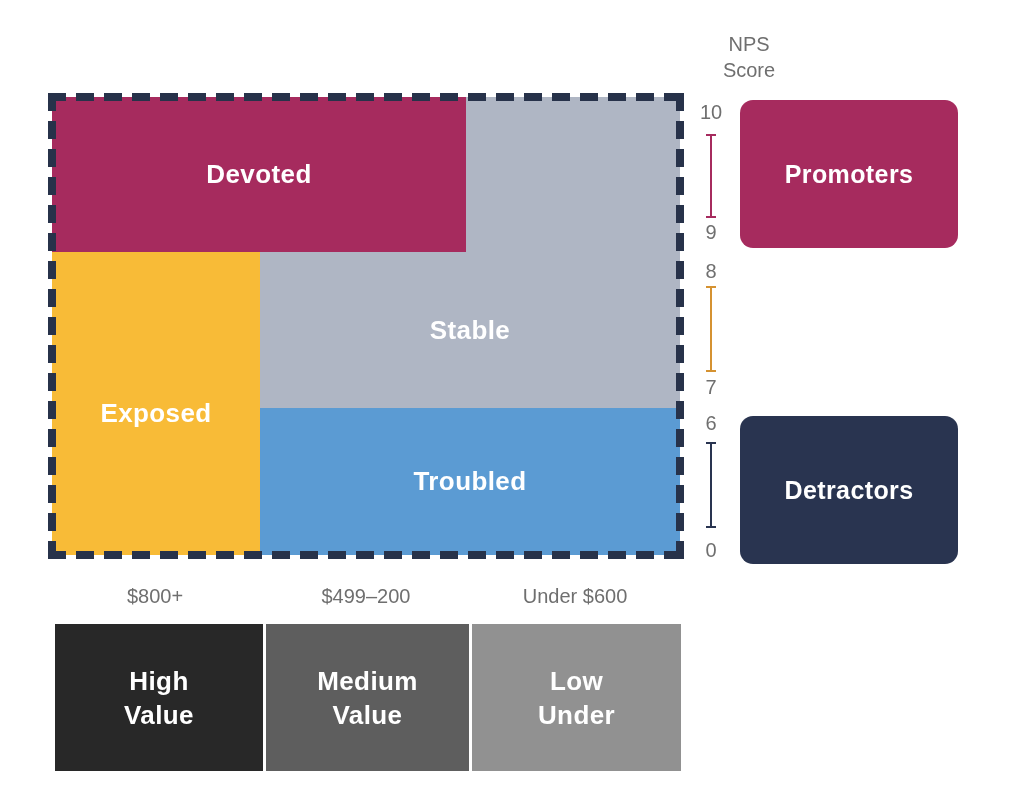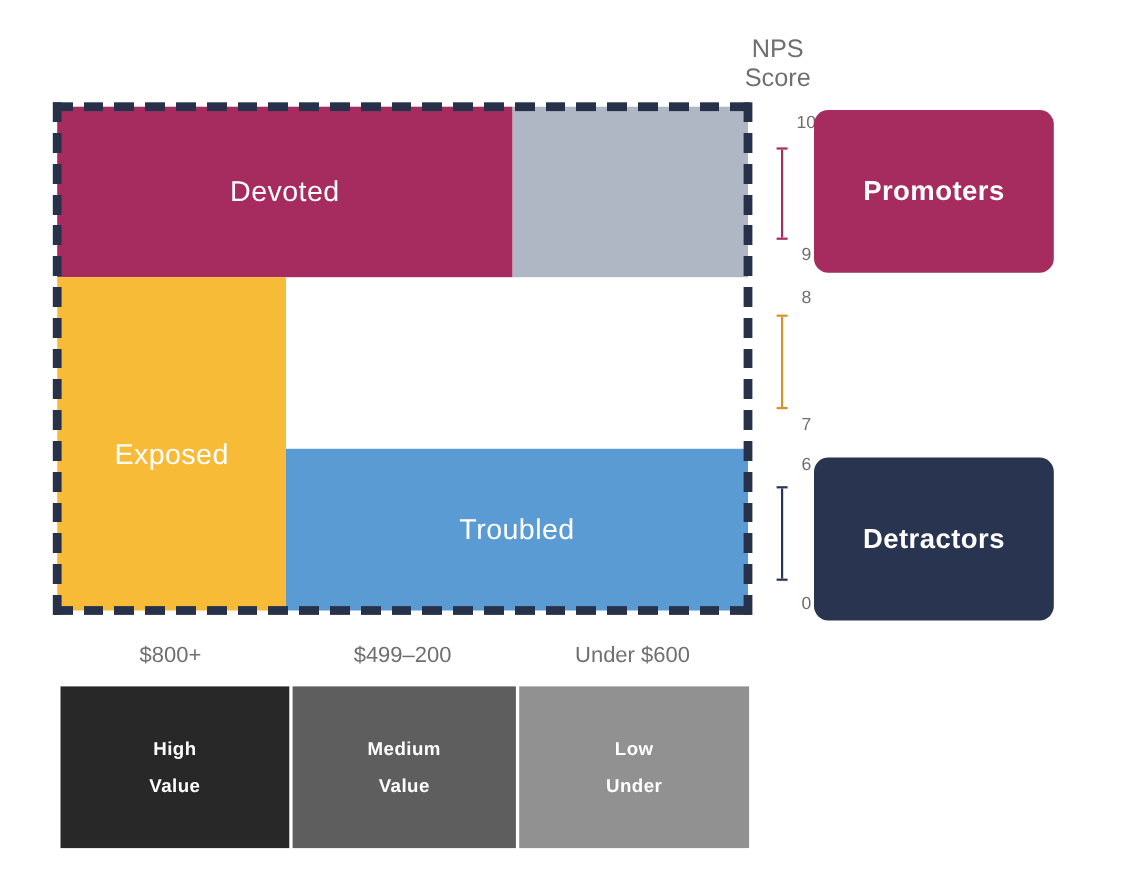--- a/index.html
+++ b/index.html
@@ -10,21 +10,21 @@
     height: 798px;
     background: #ffffff;
     font-family: "Liberation Sans", sans-serif;
     overflow: hidden;
   }
 
   
   .matrix { position: absolute; left: 52px; top: 97px; width: 628px; height: 458px; }
   .region { position: absolute; display: flex; align-items: center; justify-content: center; }
   .region-label {
-    color: #ffffff; font-weight: normal; font-size: 26px; letter-spacing: 0.4px;
+    color: #ffffff; font-weight: bold; font-size: 26px; letter-spacing: 0.4px;
   }
   .region.devoted     { left: 0;     top: 0;     width: 414px; height: 155px; background: var(--maroon); }
   .region.stable-top  { left: 414px; top: 0;     width: 214px; height: 155px; background: var(--stable_gray); }
   .region.stable-main { left: 208px; top: 155px; width: 420px; height: 156px; background: var(--stable_gray); }
   .region.exposed     { left: 0;     top: 155px; width: 208px; height: 303px; background: var(--yellow); padding-top: 20px; }
   .region.troubled    { left: 208px; top: 311px; width: 420px; height: 147px; background: var(--troubled_blue); }
 
   
   .dashed-frame { position: absolute; left: 48px; top: 93px; width: 636px; height: 466px; pointer-events: none; }
   .edge { position: absolute; }
@@ -32,27 +32,27 @@
     background: repeating-linear-gradient(90deg, var(--dash_navy) 0 18px, transparent 18px 28px); }
   .edge.v { top: 0; height: 466px; width: 8px;
     background: repeating-linear-gradient(180deg, var(--dash_navy) 0 18px, transparent 18px 28px); }
   .edge.top { top: 0; }
   .edge.bottom { top: 458px; }
   .edge.left { left: 0; }
   .edge.right { left: 628px; }
 
   
   .nps-title {
-    position: absolute; left: 662px; top: 31px; width: 90px;
-    text-align: center; color: var(--label_gray); font-size: 23px; line-height: 26px;
+    position: absolute; left: 704px; top: 31px; width: 90px;
+    text-align: center; color: var(--label_gray); font-size: 20px; line-height: 26px;
     white-space: pre-line;
   }
   .tick {
-    position: absolute; left: 708px; width: 50px; height: 24px;
-    text-align: center; color: var(--label_gray); font-size: 16px; line-height: 24px;
+    position: absolute; left: 686px; width: 50px; height: 24px;
+    text-align: center; color: var(--label_gray); font-size: 20px; line-height: 24px;
   }
   .tick.t10 { top: 100px; }
   .tick.t9  { top: 220px; }
   .tick.t8  { top: 259px; }
   .tick.t7  { top: 375px; }
   .tick.t6  { top: 411px; }
   .tick.t0  { top: 538px; }
 
   .errbar { position: absolute; left: 706px; width: 10px; border-top: 2px solid; border-bottom: 2px solid; }
   .errbar::before {
@@ -80,37 +80,40 @@
   }
   .range-label.high   { left: 95px;  width: 120px; }
   .range-label.medium { left: 296px; width: 140px; }
   .range-label.low    { left: 500px; width: 150px; }
 
   .value-box {
     position: absolute; top: 624px; height: 147px;
     display: flex; align-items: center; justify-content: center; text-align: center;
   }
   .value-box .value-label {
-    color: #ffffff; font-weight: bold; font-size: 17px; line-height: 34px;
+    color: #ffffff; font-weight: bold; font-size: 26px; line-height: 34px;
     letter-spacing: 0.4px; white-space: pre-line;
   }
   .value-box.high   { left: 55px;  width: 208px; background: var(--high_gray); }
   .value-box.medium { left: 266px; width: 203px; background: var(--medium_gray); }
   .value-box.low    { left: 472px; width: 209px; background: var(--low_gray); }
 </style>
 </head>
 <body>
 
 <div class="canvas">
 
   <div class="matrix">
     <div class="region devoted">
       <span class="region-label">Devoted</span>
     </div>
     <div class="region stable-top"></div>
+    <div class="region stable-main">
+      <span class="region-label">Stable</span>
+    </div>
     <div class="region exposed">
       <span class="region-label">Exposed</span>
     </div>
     <div class="region troubled">
       <span class="region-label">Troubled</span>
     </div>
   </div>
 
   <div class="dashed-frame">
     <div class="edge h top"></div>

